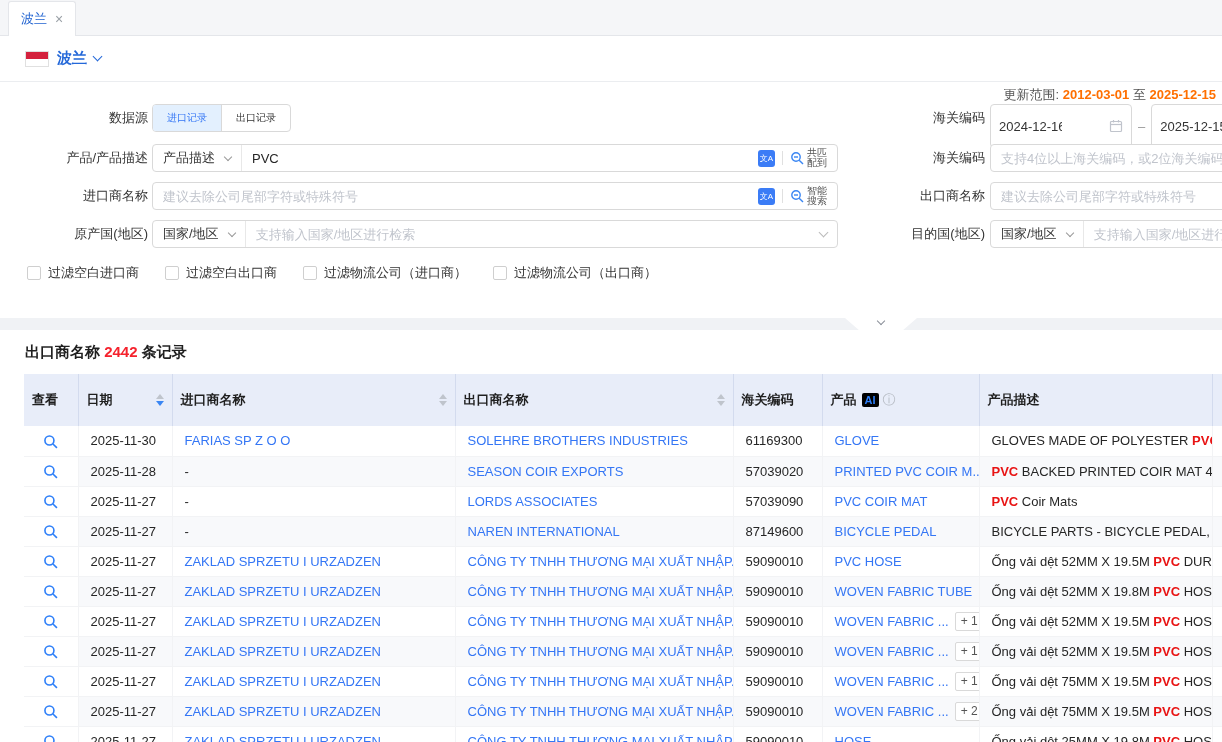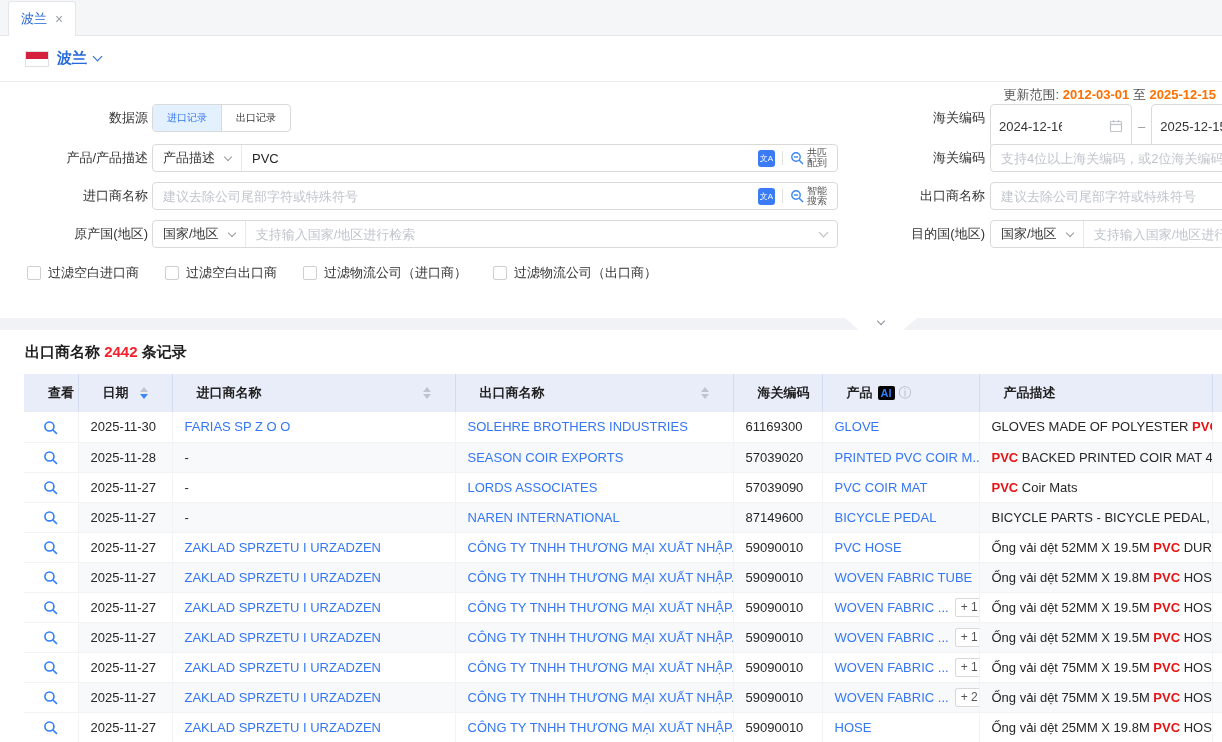--- a/index.html
+++ b/index.html
@@ -60,21 +60,21 @@
   .panel-gap { height:12px; background:#f0f2f5; position:relative; }
   .notch { position:absolute; top:0; left:845px; width:72px; height:15px; background:#fff; clip-path:polygon(0 0,100% 0,76% 100%,24% 100%); display:flex; justify-content:center; }
   .notch .chev { color:#8a8f99; width:6px; height:6px; margin:2px 0 0 0; }
 
   
   .results { background:#fff; height:412px; }
   .results-title { padding:13px 0 12px 25px; font-size:15px; font-weight:bold; color:#1f1f1f; }
   .results-title b { color:#f5222d; }
 
   table { border-collapse:collapse; table-layout:fixed; margin-left:24px; width:1198px; }
-  th { background:#e8edf9; height:38px; font-size:13px; color:#1f1f1f; font-weight:bold; text-align:left; padding:0 24px; border-right:1px solid #d3dbee; white-space:nowrap; overflow:hidden; }
+  th { background:#e8edf9; height:52px; font-size:13px; color:#1f1f1f; font-weight:bold; text-align:left; padding:0 8px; border-right:1px solid #d3dbee; white-space:nowrap; overflow:hidden; }
   th:last-child { border-right:none; }
   td { height:30px; font-size:13px; padding:0 12px; border-bottom:1px solid #f2f3f5; border-right:1px solid #f2f3f5; white-space:nowrap; overflow:hidden; }
   td:last-child { border-right:none; }
   tr.even td { background:#f8f9fb; }
   tr.odd td { background:#fff; }
   td.view-cell { text-align:center; padding:0; background:#fff !important; box-shadow:6px 0 6px -5px rgba(0,0,0,.10); }
   .th-flex { display:flex; align-items:center; justify-content:space-between; }
   .sorter { display:inline-flex; flex-direction:column; gap:2px; margin-left:8px; cursor:pointer; }
   .car-up { width:0; height:0; border-left:4px solid transparent; border-right:4px solid transparent; border-bottom:5px solid #bfc4cc; }
   .car-down { width:0; height:0; border-left:4px solid transparent; border-right:4px solid transparent; border-top:5px solid #bfc4cc; }

